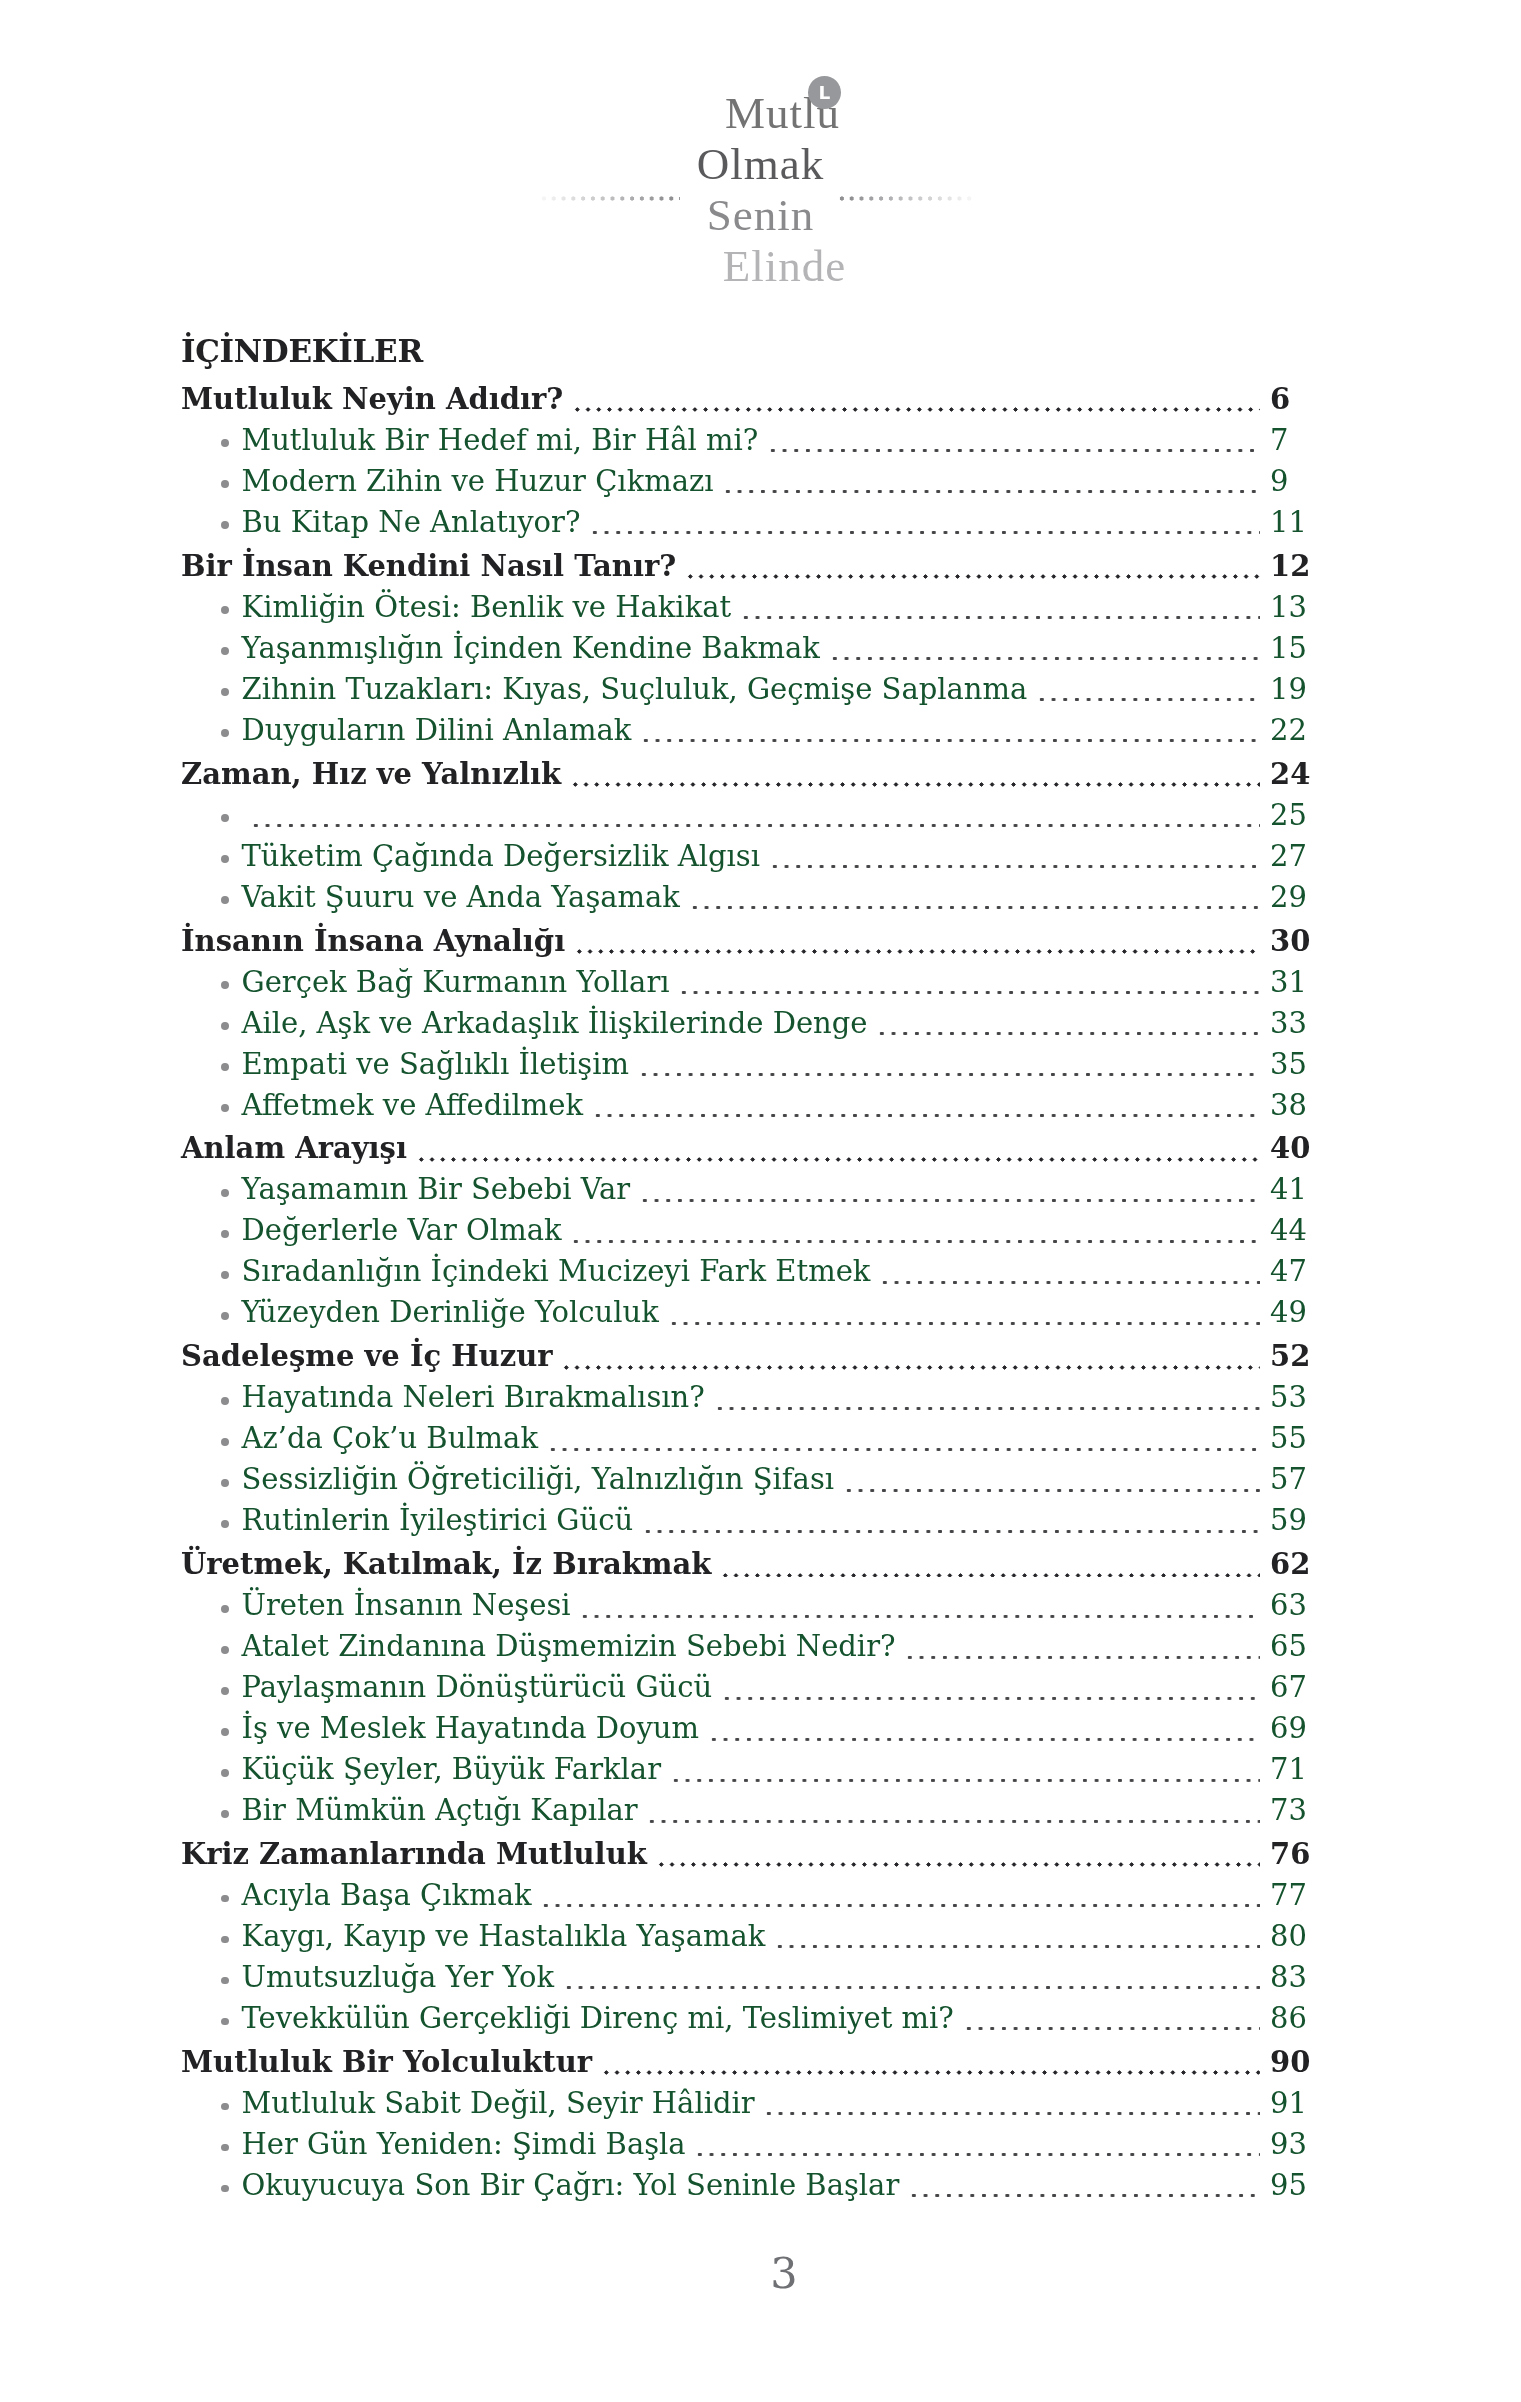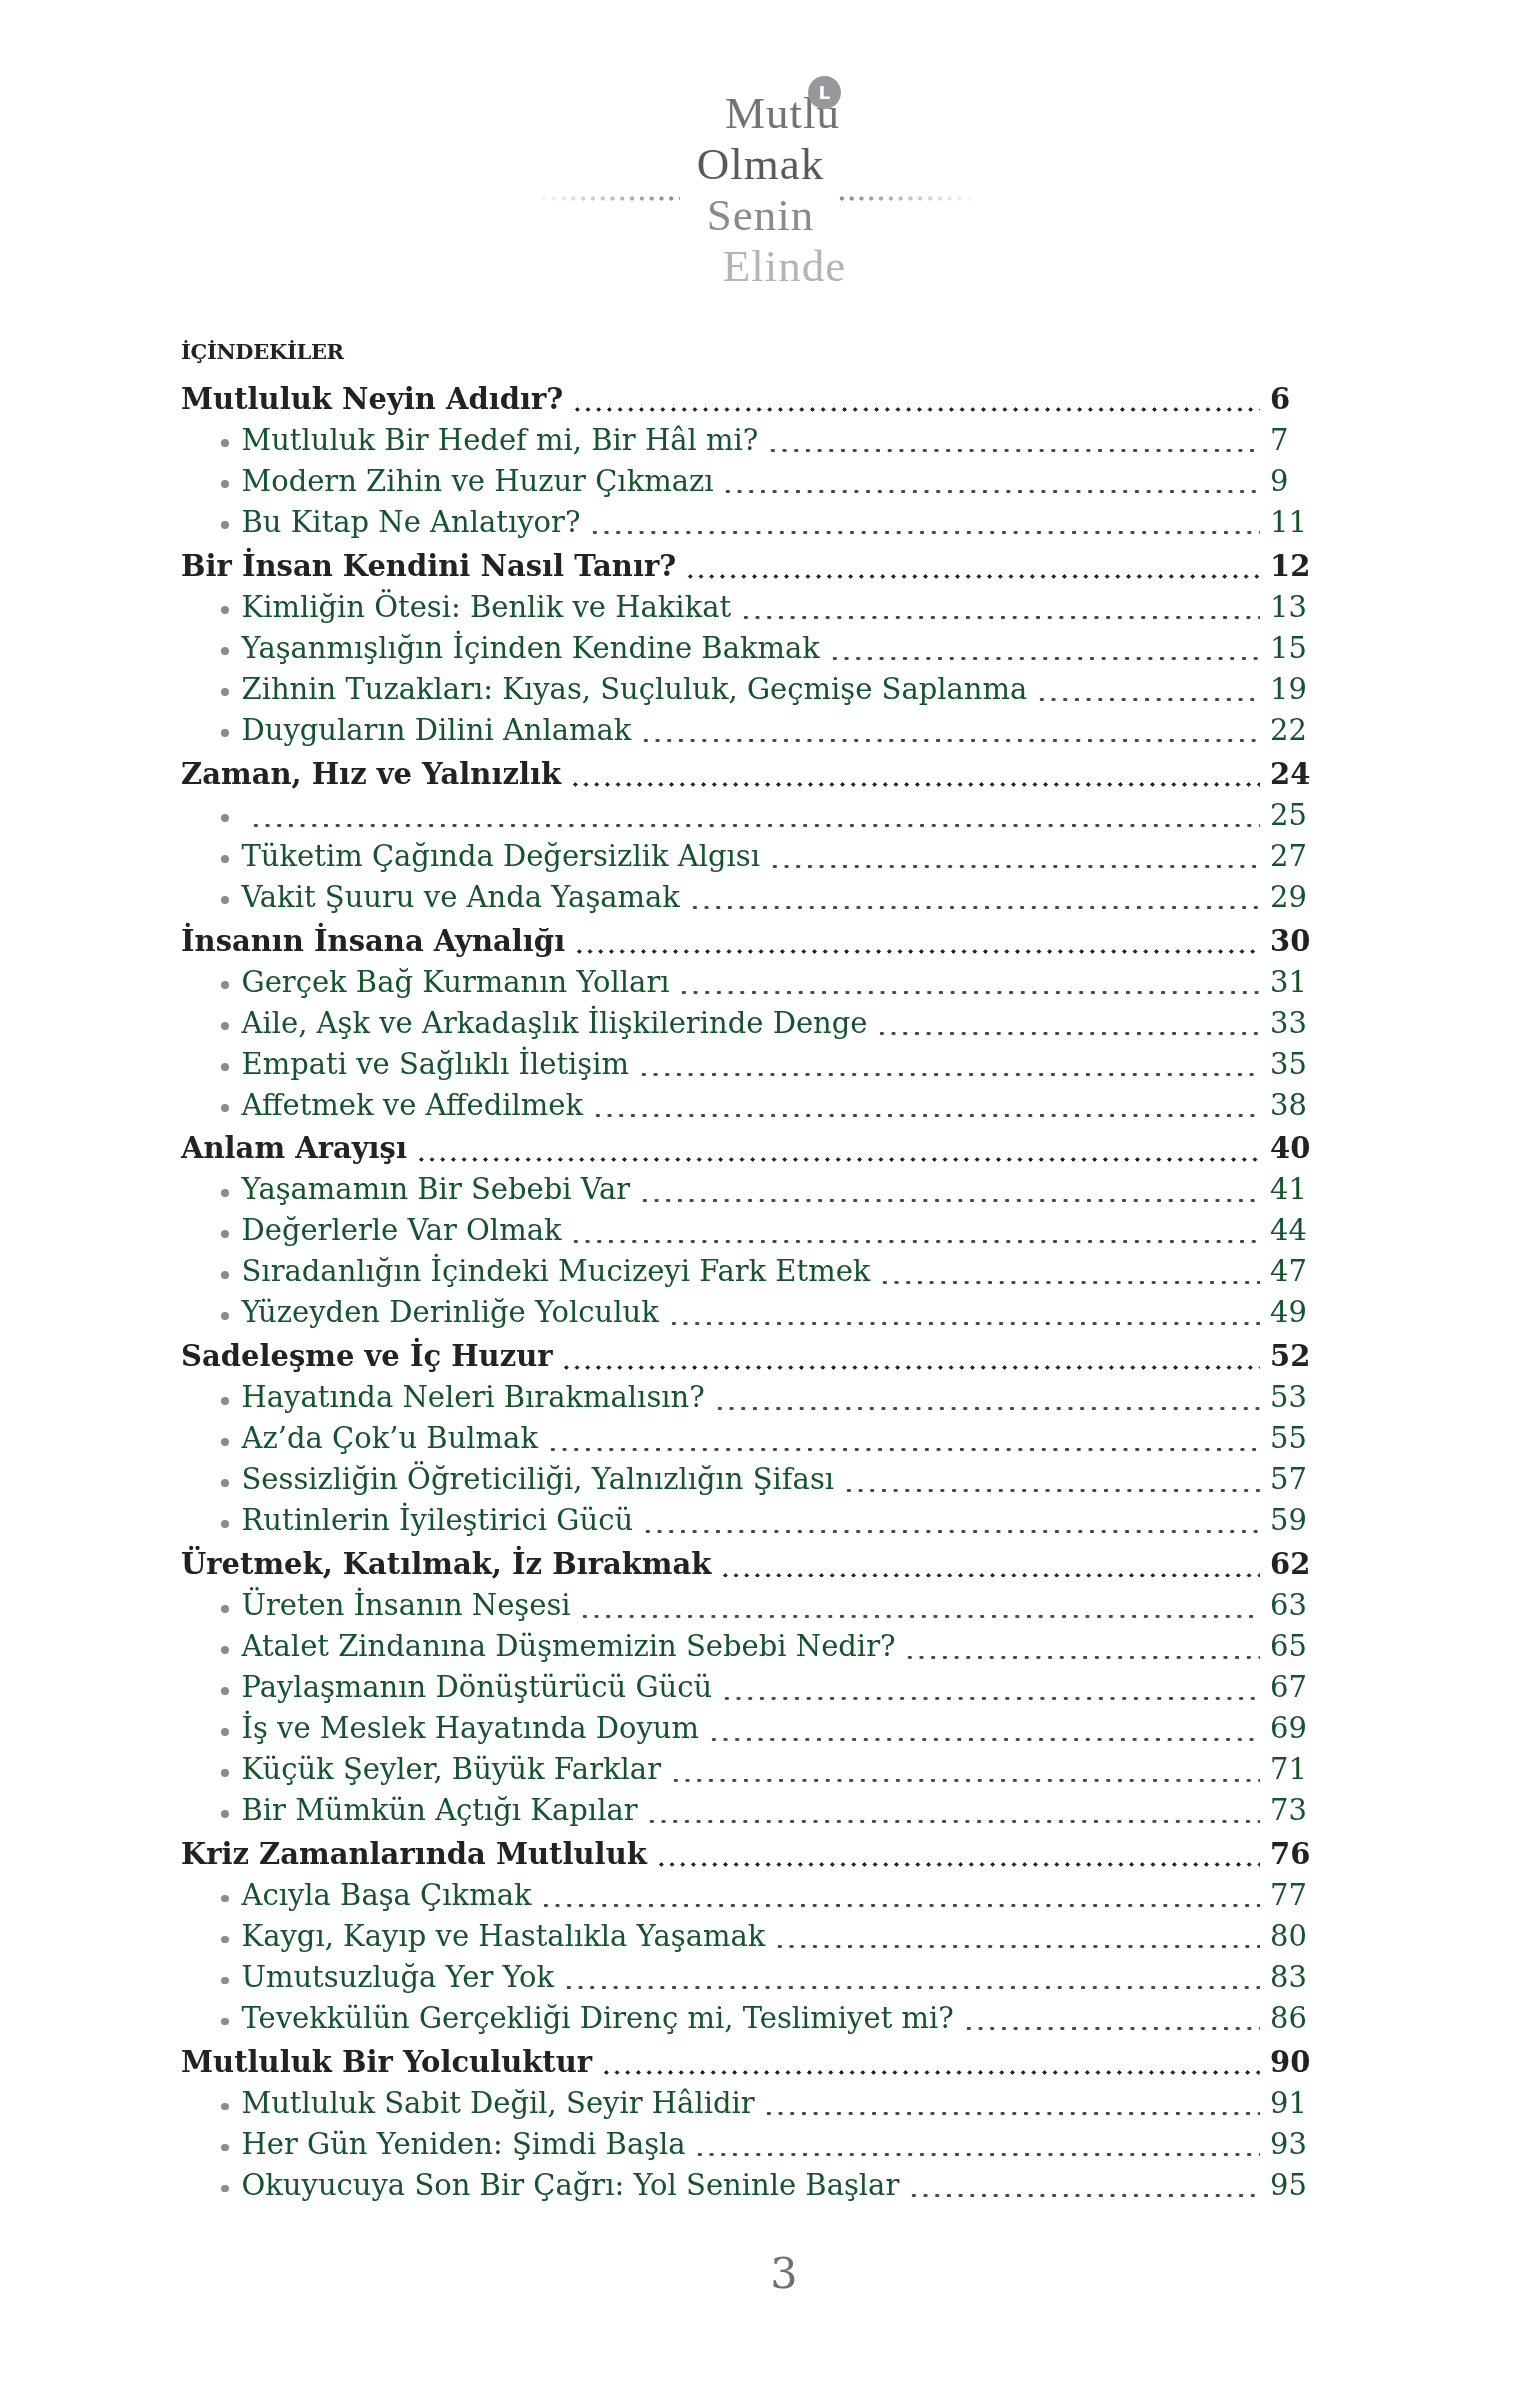--- a/index.html
+++ b/index.html
@@ -44,21 +44,21 @@
   }
   .decor-right {
     left: 837px; width: 138px;
     -webkit-mask-image: linear-gradient(to left, rgba(0,0,0,0.05), #000 90%);
             mask-image: linear-gradient(to left, rgba(0,0,0,0.05), #000 90%);
   }
 
   
   .toc { position: absolute; left: 181px; top: 330px; width: 1136px; }
   .toc-heading {
-    font-size: 21px; font-weight: bold; line-height: 43px;
+    font-size: 31px; font-weight: bold; line-height: 43px;
     color: #222225; margin-bottom: 5.9px; letter-spacing: -0.3px;
   }
   .row { display: flex; align-items: center; height: 41px; }
   .row .title { white-space: nowrap; line-height: 41px; }
   .row .num { flex: 0 0 47px; text-align: left; line-height: 41px; }
   .row .leader {
     flex: 1 1 auto; align-self: flex-end;
     height: 4.9px; margin: 0 9.8px 7.8px 8.8px;
     background-image: radial-gradient(circle, #454548 1.7px, rgba(0,0,0,0) 2px);
     background-size: 11.7px 4.9px;

